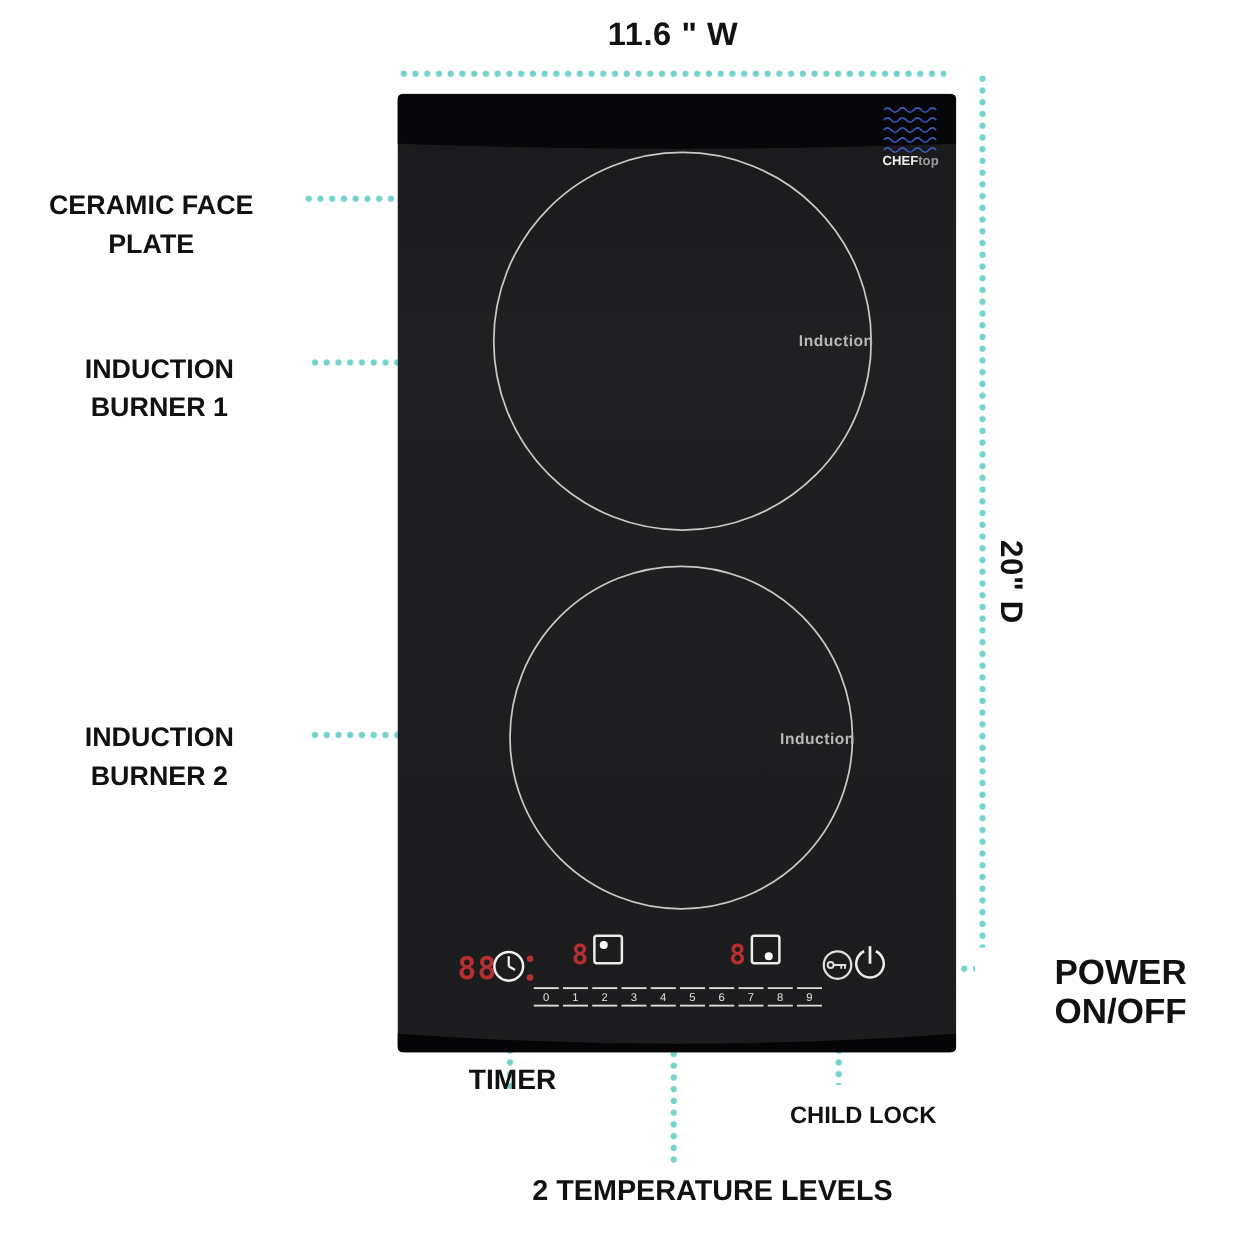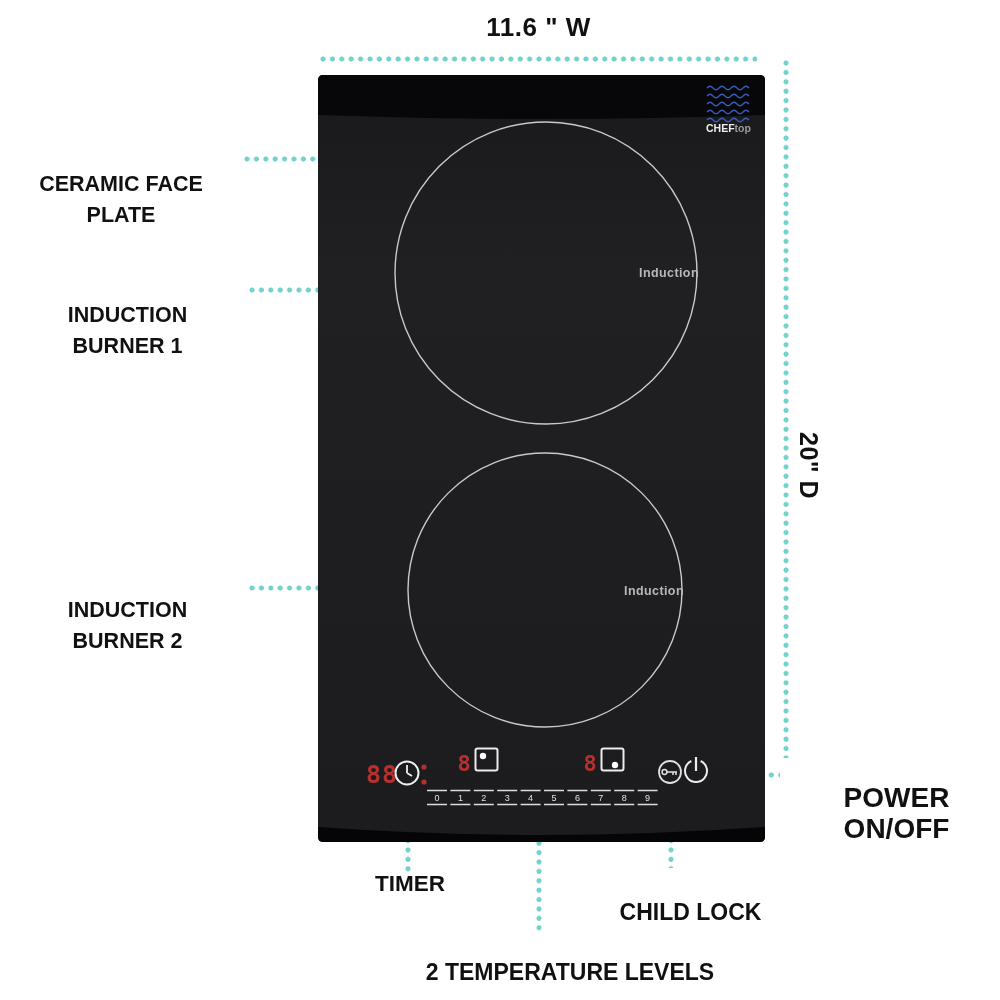--- a/index.html
+++ b/index.html
@@ -3,28 +3,28 @@
 <meta charset="utf-8">
 <style>
   html,body{margin:0;padding:0;background:#ffffff;}
   .canvas{
     position:relative;width:1000px;height:1000px;background:#ffffff;
     font-family:"Liberation Sans",sans-serif;overflow:hidden;
   }
   .dim-label{position:absolute;font-weight:bold;color:#111;font-size:26px;letter-spacing:.5px;}
   #width-dim{left:320px;top:12px;width:437px;text-align:center;}
   #depth-dim{left:794px;top:432px;writing-mode:vertical-rl;font-size:25px;}
-  .callout{position:absolute;font-weight:bold;color:#111;text-align:center;font-size:21.5px;line-height:31px;margin-top:20px;}
+  .callout{position:absolute;font-weight:bold;color:#111;text-align:center;font-size:21.5px;line-height:31px;}
   .callout span{display:block;}
   #callout-ceramic{left:18px;top:149px;width:206px;}
   #callout-burner1{left:25px;top:280px;width:205px;}
   #callout-burner2{left:25px;top:575px;width:205px;}
   #callout-power{left:793px;top:762px;font-size:28px;}
   #callout-timer{left:330px;top:848px;width:160px;font-size:22.5px;}
-  #callout-child{left:598px;top:877px;width:185px;font-size:23px;}
+  #callout-child{left:598px;top:877px;width:185px;font-size:19px;}
   #callout-temp{left:360px;top:937px;width:420px;font-size:23px;}
   .dotline-h{position:absolute;height:6px;background-repeat:repeat-x;
     background-image:radial-gradient(circle at 3px 3px,#74d2cd 2.2px,rgba(0,0,0,0) 2.9px);
     background-size:9.4px 6px;}
   .dotline-v{position:absolute;width:6px;background-repeat:repeat-y;
     background-image:radial-gradient(circle at 3px 3px,#74d2cd 2.2px,rgba(0,0,0,0) 2.9px);
     background-size:6px 9.4px;}
   #dim-top-line{left:320px;top:56px;width:437px;}
   #dim-right-line{left:783px;top:60px;height:698px;}
   #leader-ceramic{left:244px;top:156px;width:168px;}

